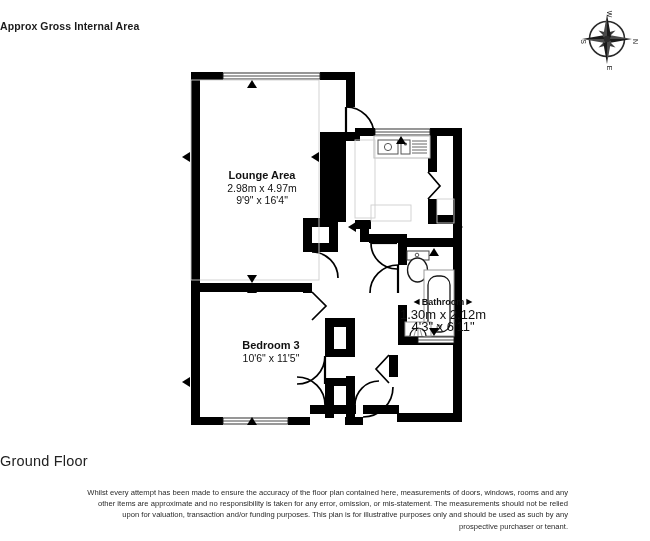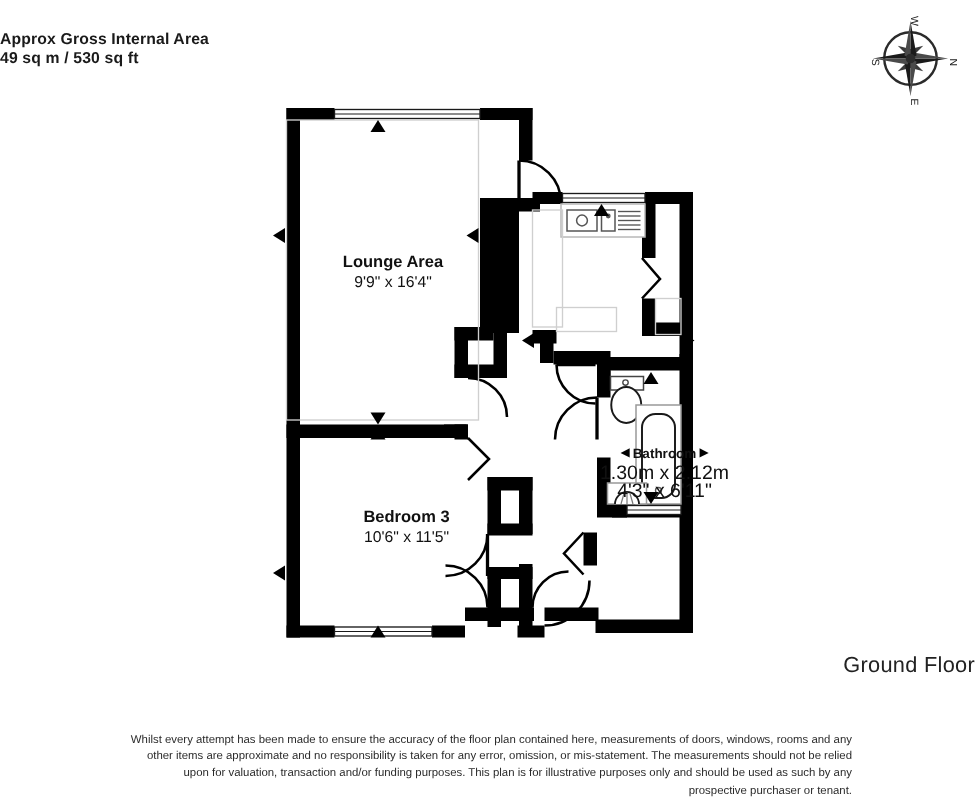--- a/index.html
+++ b/index.html
@@ -96,23 +96,23 @@
   .bath-name-row .arrow-l,
   .bath-name-row .arrow-r {
     font-size: 8px;
     line-height: 8px;
     color: #000;
   }
 
   
   #floor-title {
     left: 0;
-    top: 436px;
-    width: 650px;
-    text-align: right;
+    top: 453px;
+    width: 650px;
+    text-align: left;
     font-size: 14.5px;
     color: #222222;
     letter-spacing: 0.2px;
   }
   #disclaimer {
     left: 82px;
     top: 487px;
     width: 486px;
     text-align: right;
     font-size: 7.6px;
@@ -120,21 +120,20 @@
     color: #2a2a2a;
   }
 </style>
 </head>
 <body>
 
 <div id="plan-root" class="abs">
 
   <div id="header-block" class="abs">
     <div id="header-line1">Approx Gross Internal Area</div>
-    <div id="header-line2">49 sq m / 530 sq ft</div>
   </div>
 
   <div id="compass-rose" class="abs">
     <svg width="62" height="62" viewBox="0 0 62 62" xmlns="http://www.w3.org/2000/svg">
       <g transform="rotate(90 31 31)">
         <circle cx="31" cy="31" r="17.5" fill="none" stroke="#2b2b2b" stroke-width="1.6"></circle>
 
         <g fill="#3a3a3a">
           <polygon points="31,31 39.5,22.5 36.5,34"></polygon>
           <polygon points="31,31 39.5,39.5 36.5,28"></polygon>
@@ -339,20 +338,21 @@
       <polygon points="252,417 257,425 247,425"></polygon>
       <polygon points="252,285 257,293 247,293"></polygon>
       <polygon points="252,283 257,275 247,275"></polygon>
       <polygon points="434,248 439,256 429,256"></polygon>
       <polygon points="434,336 439,328 429,328"></polygon>
     </g>
   </svg>
 
   <div id="label-lounge" class="abs room-label">
     <div class="rl-name">Lounge Area</div>
+    <div class="rl-dim">2.98m x 4.97m</div>
     <div class="rl-dim">9'9" x 16'4"</div>
   </div>
 
 
   <div id="label-bedroom" class="abs room-label">
     <div class="rl-name">Bedroom 3</div>
     <div class="rl-dim">10'6" x 11'5"</div>
   </div>
 
   <div id="label-bathroom" class="abs room-label small">

